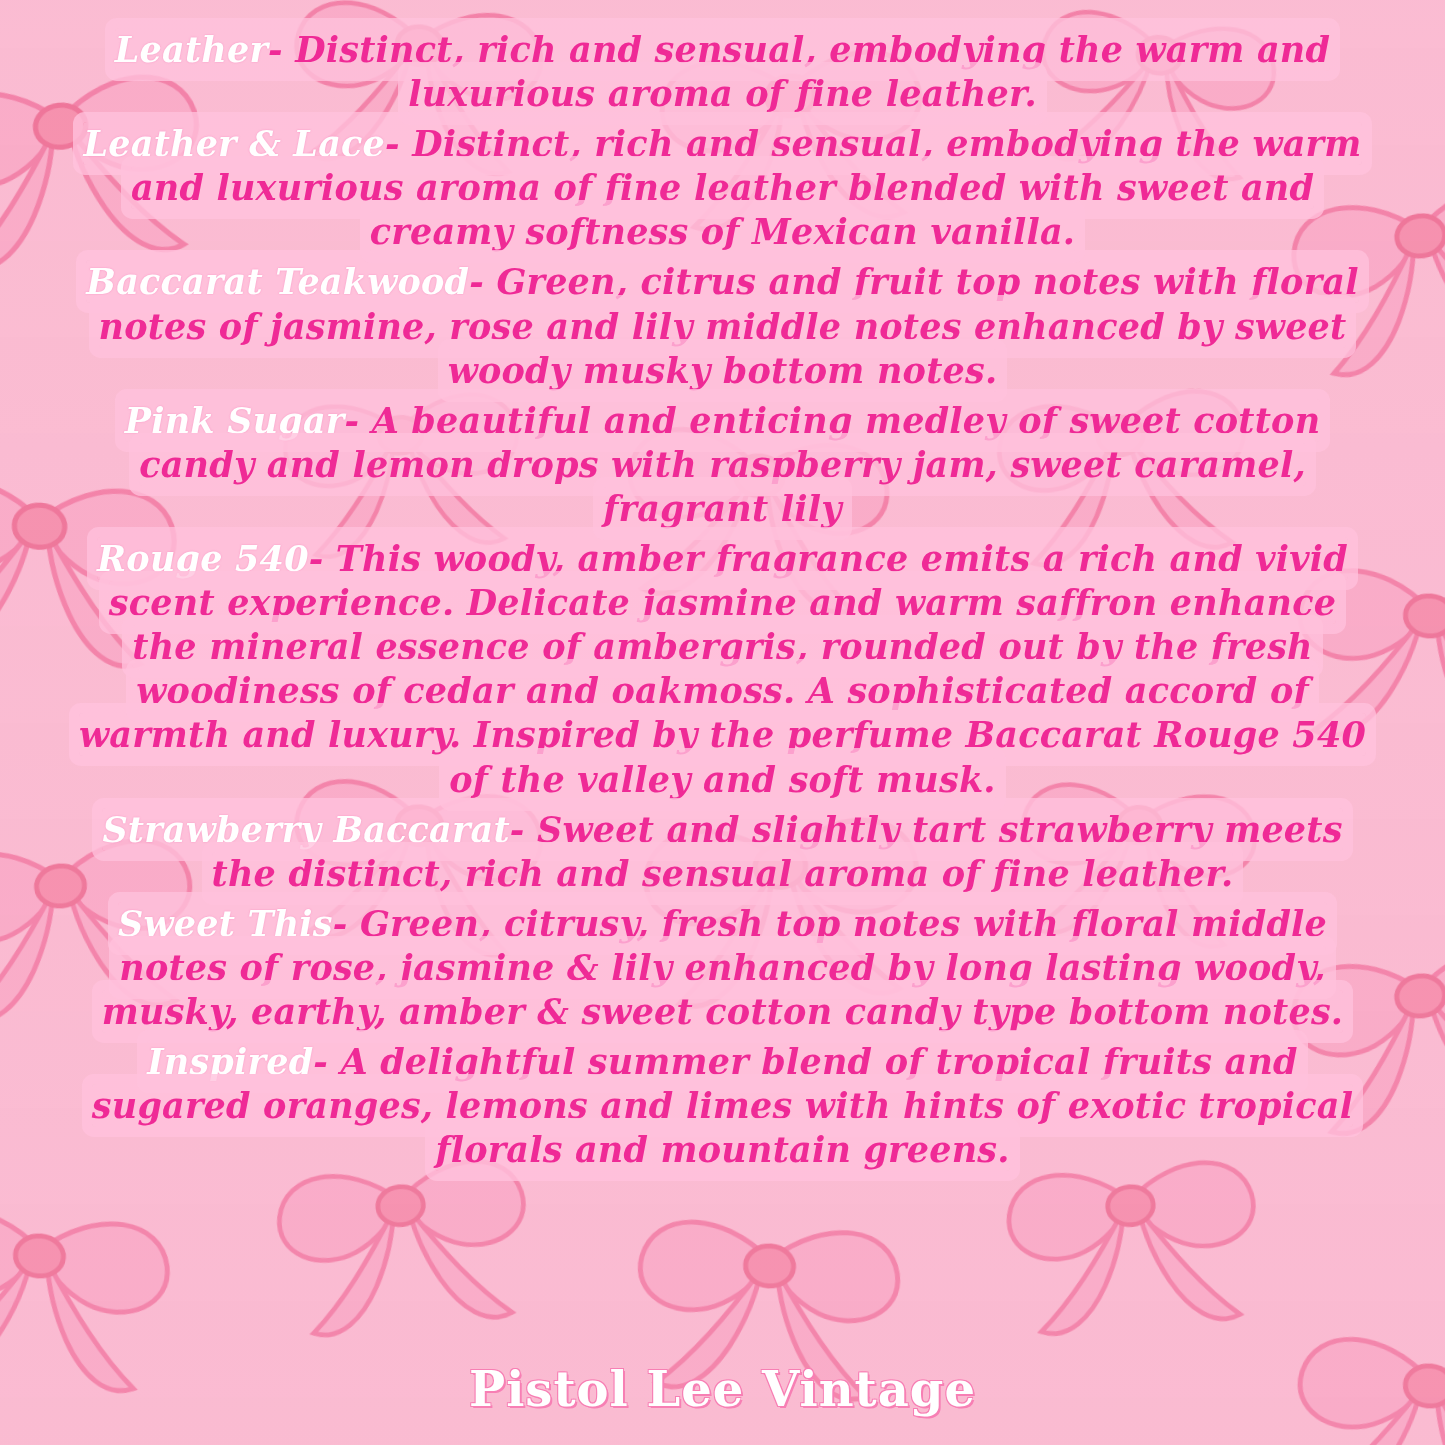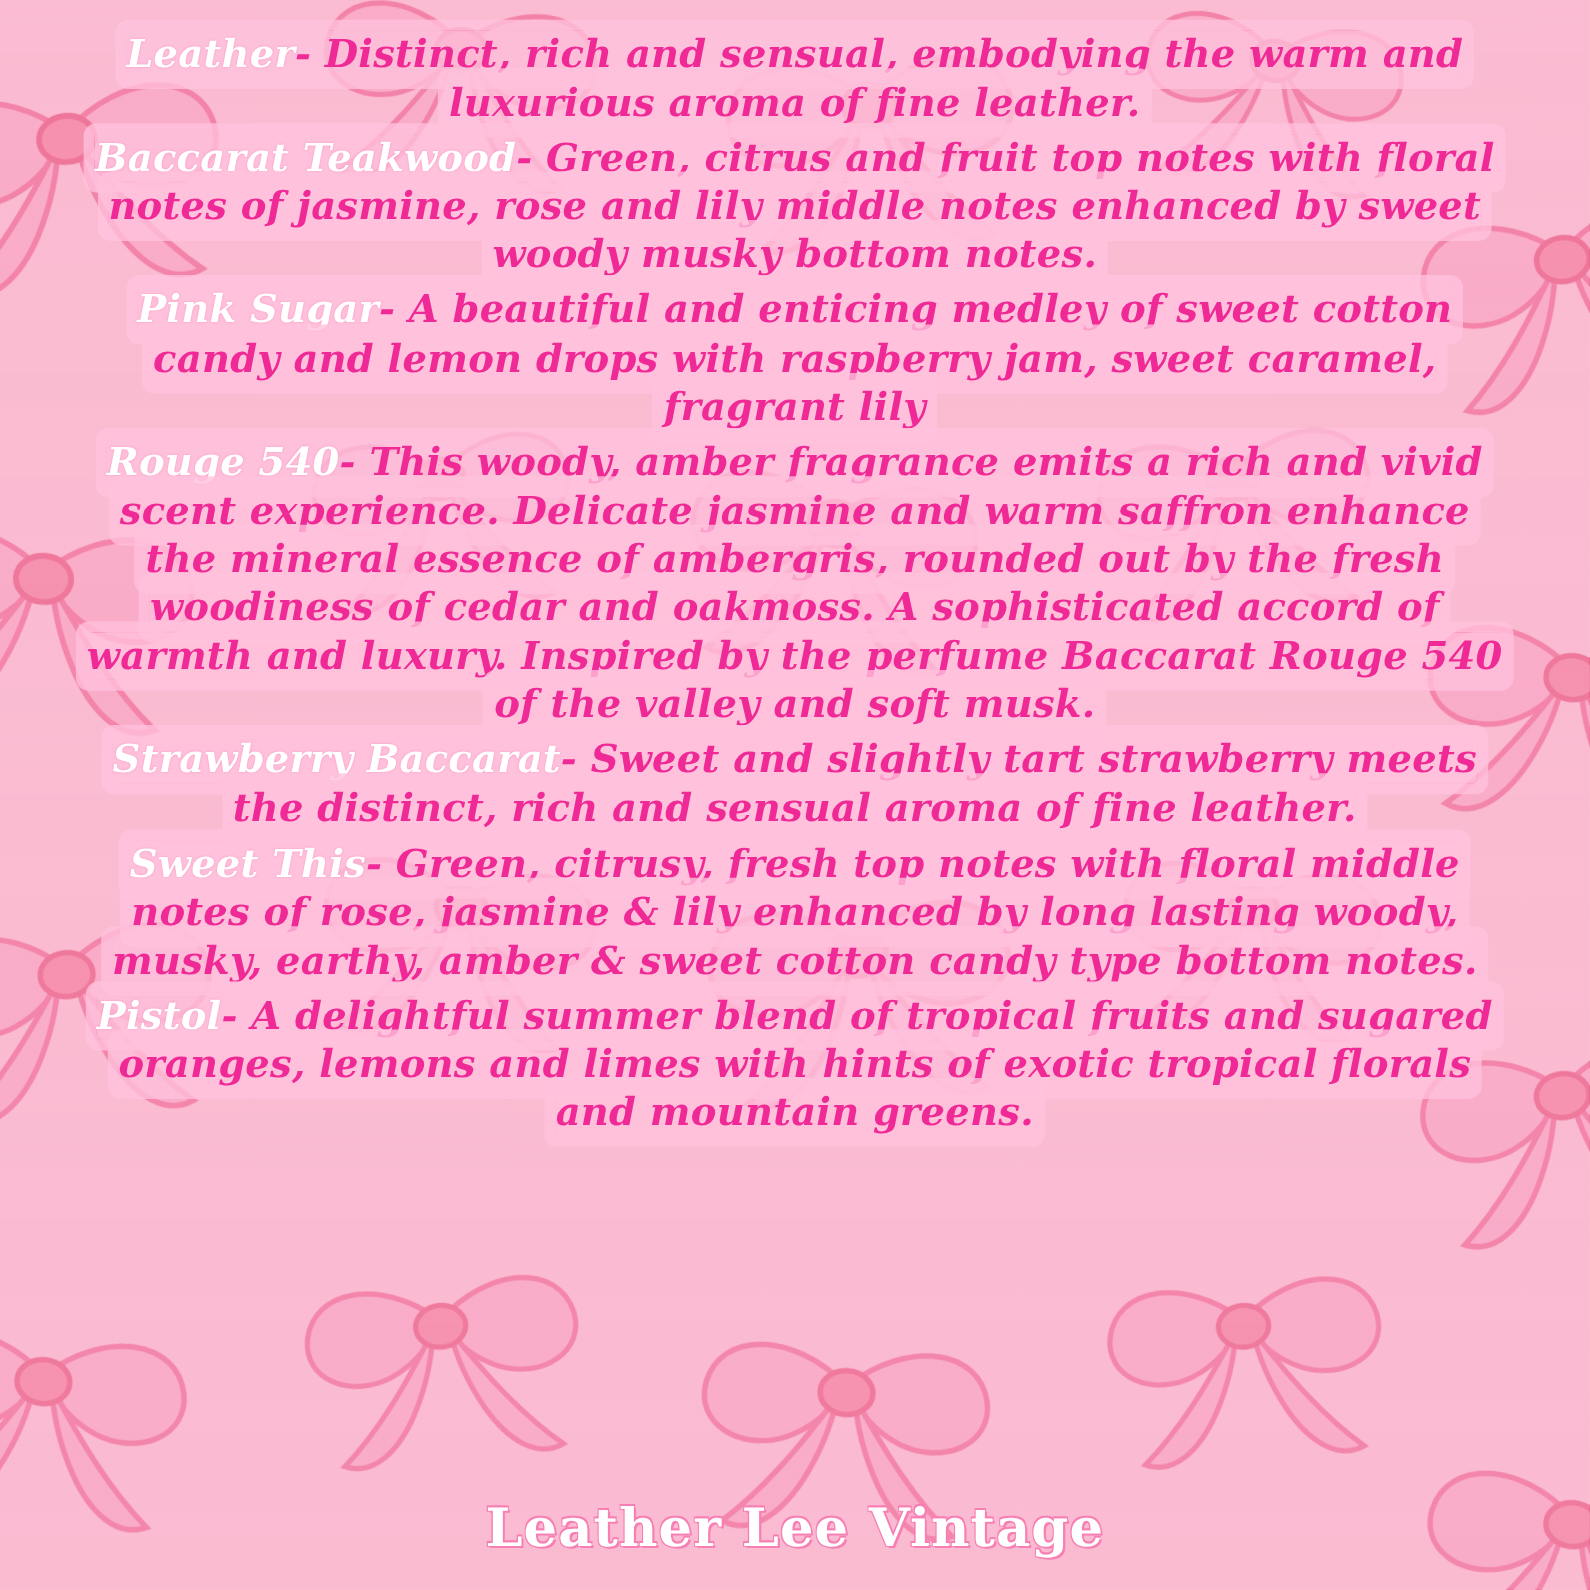--- a/index.html
+++ b/index.html
@@ -149,20 +149,23 @@
 </div>
 
 <div id="bg-wash"></div>
 
 <div id="content">
 
   <div class="entry e0">
     <p><span class="hl"><span class="name">Leather</span><span>-</span> <span>Distinct, rich and sensual, embodying the warm and luxurious aroma of fine leather.</span></span></p>
   </div>
 
+  <div class="entry e1">
+    <p><span class="hl"><span class="name">Leather &amp; Lace</span><span>-</span> <span>Distinct, rich and sensual, embodying the warm and luxurious aroma of fine leather blended with sweet and creamy softness of Mexican vanilla.</span></span></p>
+  </div>
 
   <div class="entry e2">
     <p><span class="hl"><span class="name">Baccarat Teakwood</span><span>-</span> <span>Green, citrus and fruit top notes with floral notes of jasmine, rose and lily middle notes enhanced by sweet woody musky bottom notes.</span></span></p>
   </div>
 
   <div class="entry e3">
     <p><span class="hl"><span class="name">Pink Sugar</span><span>-</span> <span>A beautiful and enticing medley of sweet cotton candy and lemon drops with raspberry jam, sweet caramel, fragrant lily</span></span></p>
   </div>
 
   <div class="entry e4">
@@ -171,20 +174,20 @@
 
   <div class="entry e5">
     <p><span class="hl"><span class="name">Strawberry Baccarat</span><span>-</span> <span>Sweet and slightly tart strawberry meets the distinct, rich and sensual aroma of fine leather.</span></span></p>
   </div>
 
   <div class="entry e6">
     <p><span class="hl"><span class="name">Sweet This</span><span>-</span> <span>Green, citrusy, fresh top notes with floral middle notes of rose, jasmine &amp; lily enhanced by long lasting woody, musky, earthy, amber &amp; sweet cotton candy type bottom notes.</span></span></p>
   </div>
 
   <div class="entry e7">
-    <p><span class="hl"><span class="name">Pistol</span><span>-</span> <span>A delightful summer blend of tropical fruits and sugared oranges, lemons and limes with hints of exotic tropical florals and mountain greens.</span></span></p>
+    <p><span class="hl"><span class="name">Inspired</span><span>-</span> <span>A delightful summer blend of tropical fruits and sugared oranges, lemons and limes with hints of exotic tropical florals and mountain greens.</span></span></p>
   </div>
 
   <div id="footer">
-    <span class="brand">Leather Lee Vintage</span>
+    <span class="brand">Pistol Lee Vintage</span>
   </div>
 
 </div>
 
 </body></html>

